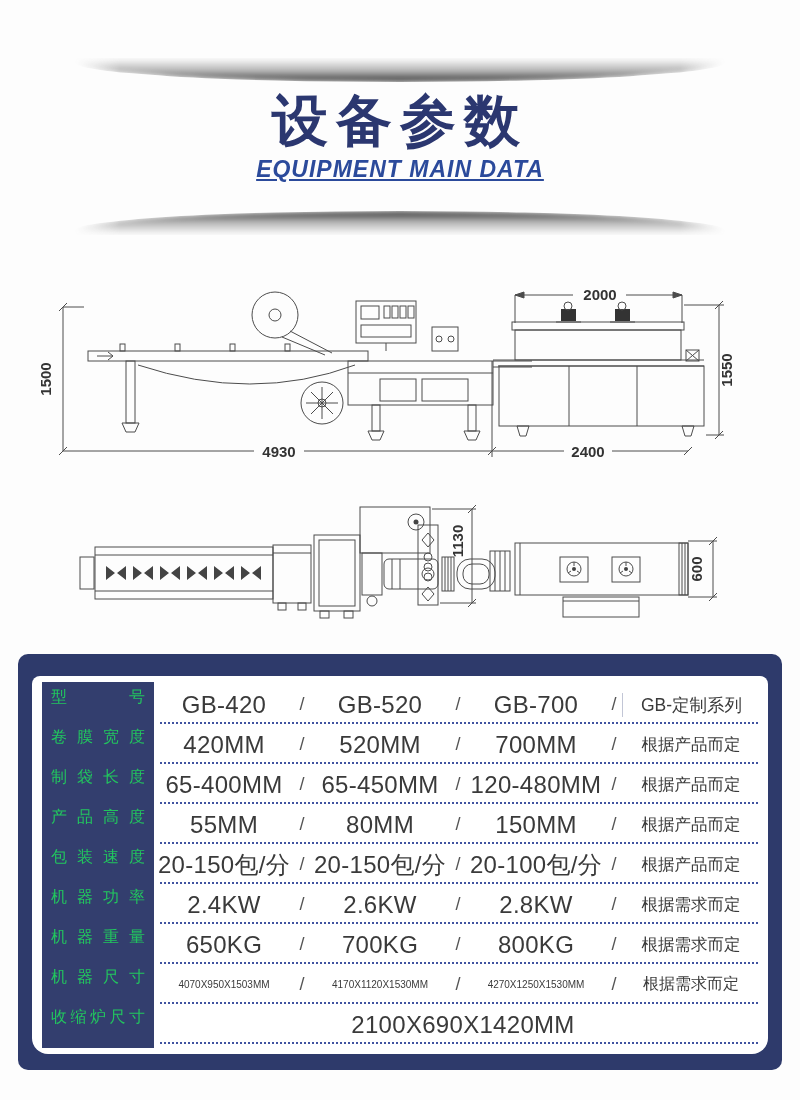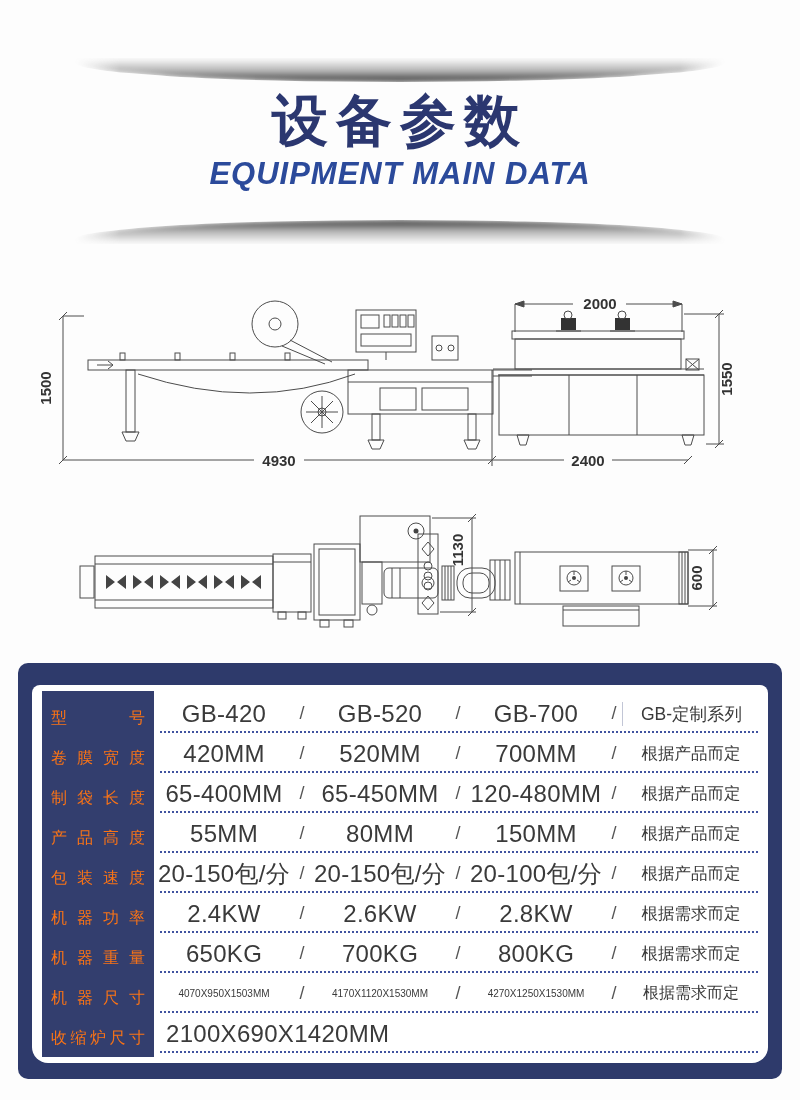--- a/index.html
+++ b/index.html
@@ -22,49 +22,49 @@
     mask-image:linear-gradient(to right,transparent,#000 7%,#000 93%,transparent);}
   .shadow-bar.top{margin-top:58px;
     background:linear-gradient(to bottom,rgba(140,140,140,0) 0%,rgba(90,90,90,.45) 55%,rgba(25,25,25,.88) 100%);
     border-radius:0 0 60% 60%/0 0 100% 100%;}
   .shadow-bar.bottom{margin-top:28px;
     background:linear-gradient(to top,rgba(140,140,140,0) 0%,rgba(90,90,90,.45) 55%,rgba(25,25,25,.88) 100%);
     border-radius:60% 60% 0 0/100% 100% 0 0;}
 
   .title{margin-top:8px;text-align:center;font-size:56px;font-weight:bold;
     letter-spacing:8px;color:var(--title_navy);line-height:1.1;}
-  .subtitle{margin-top:4px;text-align:center;font-size:31px;font-weight:bold;
-    font-style:italic;color:var(--subtitle_blue);letter-spacing:1px;}
+  .subtitle{margin-top:4px;text-align:center;font-size:23px;font-weight:bold;
+    font-style:italic;color:var(--subtitle_blue);letter-spacing:1px;text-decoration:underline;}
 
   
   .diagram{width:760px;margin:0 auto;}
   .diagram.side{margin-top:30px;height:200px;}
   .diagram.top{margin-top:30px;height:145px;}
   .diagram svg{display:block;}
   .diagram text{font-family:"Liberation Sans",sans-serif;font-size:15px;font-weight:bold;fill:#333;}
 
   
   .spec-table{margin:14px 18px 0;background:var(--navy);border-radius:10px;
     padding:22px 14px 16px;}
   .spec-inner{background:#fff;border-radius:8px 8px 16px 16px;padding:9px 8px 9px 10px;}
   .row{display:flex;align-items:center;height:40px;position:relative;}
   .row::after{content:"";position:absolute;left:118px;right:2px;bottom:1px;
     border-bottom:2px dotted var(--dotted_blue);}
   .label{width:112px;height:46px;line-height:30px;background:var(--label_navy);
-    color:#f97316;font-size:16px;padding:12px 9px;text-align:justify;text-align-last:justify;
+    color:#22c55e;font-size:16px;padding:0 9px;text-align:justify;text-align-last:justify;
     flex:none;}
   .vals{flex:1;display:flex;align-items:center;min-width:0;}
   .v{flex:1;text-align:center;font-size:24px;color:var(--value_gray);letter-spacing:.3px;
     white-space:nowrap;}
   .sep{flex:none;width:16px;text-align:center;font-size:18px;color:#555;}
   .v4{flex:none;width:138px;font-size:16.5px;letter-spacing:0;}
   .r-model .v4{font-size:17.5px;border-left:1px solid #c2c6d6;}
   .r-dims .v{font-size:10px;letter-spacing:0;}
   .r-dims .v4{font-size:16px;}
-  .r-single .v{text-align:left;padding-left:12px;}
+  .r-single .v{text-align:center;padding-left:12px;}
 </style>
 </head>
 <body>
 
 <div class="page">
 
   <div class="shadow-bar top"></div>
   <div class="title">设备参数</div>
   <div class="subtitle">EQUIPMENT MAIN DATA</div>
   <div class="shadow-bar bottom"></div>

